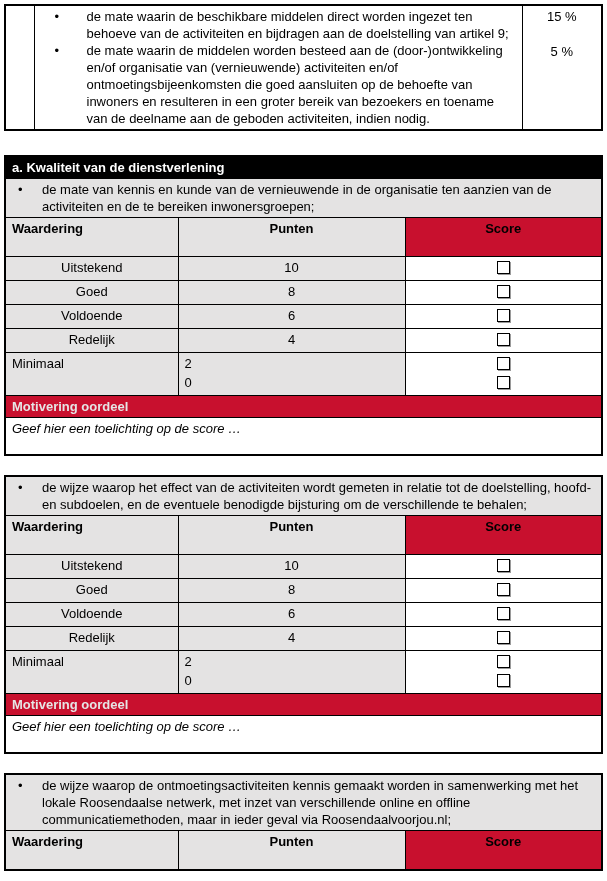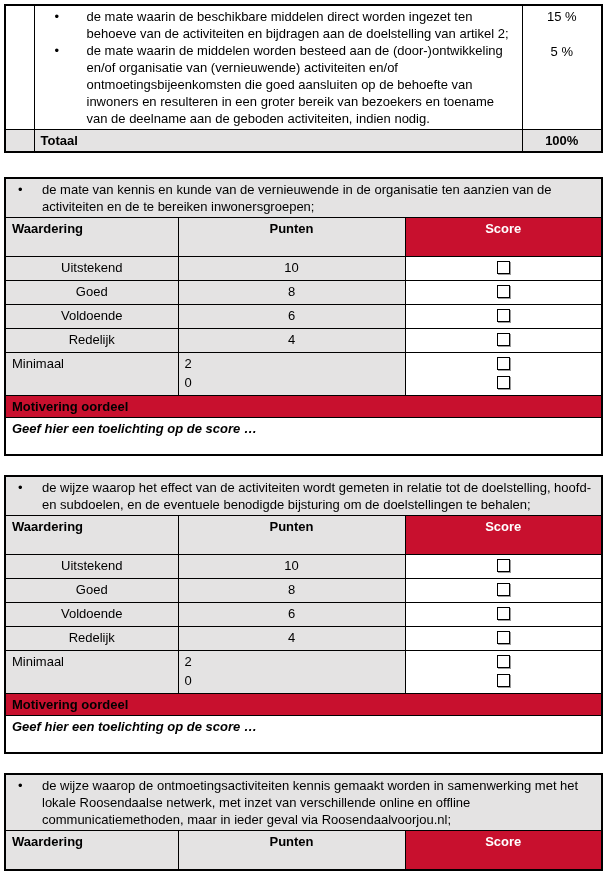--- a/index.html
+++ b/index.html
@@ -20,36 +20,36 @@
   .gap24{height:24px;}
   .gap21{height:19px;}
   .grey{background:#e4e3e3;}
   .bold{font-weight:bold;}
   .center{text-align:center;}
   .blackbar{
     background:#000;color:#fff;font-weight:bold;
     height:16px;padding-top:3px;
   }
   .redbar{
-    background:#c8102e;color:#000000;font-weight:bold;
+    background:#c8102e;color:#e5e5e5;font-weight:bold;
     height:14px;padding-top:2px;
   }
   .redhead{
-    background:#c8102e;color:#ffffff;font-weight:bold;text-align:center;
+    background:#c8102e;color:#000000;font-weight:bold;text-align:center;
   }
   .headrow td{height:34px;}
   .r21 td{height:17px;text-align:center;}
   .bullet{display:flex;}
   .bullet .dot{flex:none;width:24px;text-align:left;padding-left:6px;}
   .bullet .txt{flex:1;}
   .w-bullets .bullet{margin:0;}
   .w-bullets .dot{width:32px;padding-left:14px;}
   .pctcell{text-align:center;}
   .pct2{margin-top:18px;}
-  .note{height:32px;font-style:italic;font-weight:bold;}
+  .note{height:32px;font-style:italic;}
   .cb{
     display:inline-block;width:11px;height:11px;background:#fff;
     border:1px solid #000;box-shadow:1px 1px 0 #9a9a9a;
     margin-top:2px;
   }
   .scorecell{text-align:center;}
   .dblline{height:19px;}
   .bulletrow td{padding-top:3px;padding-bottom:4px;}
 </style>
 </head>
@@ -62,49 +62,47 @@
         <col style="width:29px">
         <col>
         <col style="width:80px">
       </colgroup>
     <tbody>
         <tr>
       <td></td>
       <td class="w-bullets">
         <div class="bullet">
           <span class="dot">•</span>
-          <span class="txt">de mate waarin de beschikbare middelen direct worden ingezet ten behoeve van de activiteiten en bijdragen aan de doelstelling van artikel 2;</span>
+          <span class="txt">de mate waarin de beschikbare middelen direct worden ingezet ten behoeve van de activiteiten en bijdragen aan de doelstelling van artikel 9;</span>
         </div>
         <div class="bullet">
           <span class="dot">•</span>
           <span class="txt">de mate waarin de middelen worden besteed aan de (door-)ontwikkeling en/of organisatie van (vernieuwende) activiteiten en/of ontmoetingsbijeenkomsten die goed aansluiten op de behoefte van inwoners en resulteren in een groter bereik van bezoekers en toename van de deelname aan de geboden activiteiten, indien nodig.</span>
         </div>
       </td>
       <td class="pctcell">
         <div>15 %</div>
         <div class="pct2">5 %</div>
       </td>
     </tr>
-    <tr>
-      <td class="grey"></td>
-      <td class="grey bold">Totaal</td>
-      <td class="grey bold center">100%</td>
-    </tr>
   </tbody>
     </table>
 
   <div class="gap24"></div>
 
   <table class="tbl">
     <colgroup>
         <col style="width:173px">
         <col style="width:227px">
         <col>
       </colgroup>
     <tbody>
+        <tr>
+      <td colspan="3" class="blackbar">a. Kwaliteit van de dienstverlening</td>
+    </tr>
     <tr class="bulletrow">
       <td colspan="3" class="grey">
         <div class="bullet">
           <span class="dot">•</span>
           <span class="txt">de mate van kennis en kunde van de vernieuwende in de organisatie ten aanzien van de activiteiten en de te bereiken inwonersgroepen;</span>
         </div>
       </td>
     </tr>
     <tr class="headrow">
       <td class="grey bold">Waardering</td>
@@ -157,21 +155,21 @@
     <colgroup>
         <col style="width:173px">
         <col style="width:227px">
         <col>
       </colgroup>
     <tbody>
         <tr class="bulletrow">
       <td colspan="3" class="grey">
         <div class="bullet">
           <span class="dot">•</span>
-          <span class="txt">de wijze waarop het effect van de activiteiten wordt gemeten in relatie tot de doelstelling, hoofd- en subdoelen, en de eventuele benodigde bijsturing om de doelstellingen te behalen;</span>
+          <span class="txt">de wijze waarop het effect van de activiteiten wordt gemeten in relatie tot de doelstelling, hoofd- en subdoelen, en de eventuele benodigde bijsturing om de verschillende te behalen;</span>
         </div>
       </td>
     </tr>
     <tr class="headrow">
       <td class="grey bold">Waardering</td>
       <td class="grey bold center">Punten</td>
       <td class="redhead">Score</td>
     </tr>
     <tr class="r21">
       <td class="grey">Uitstekend</td>

